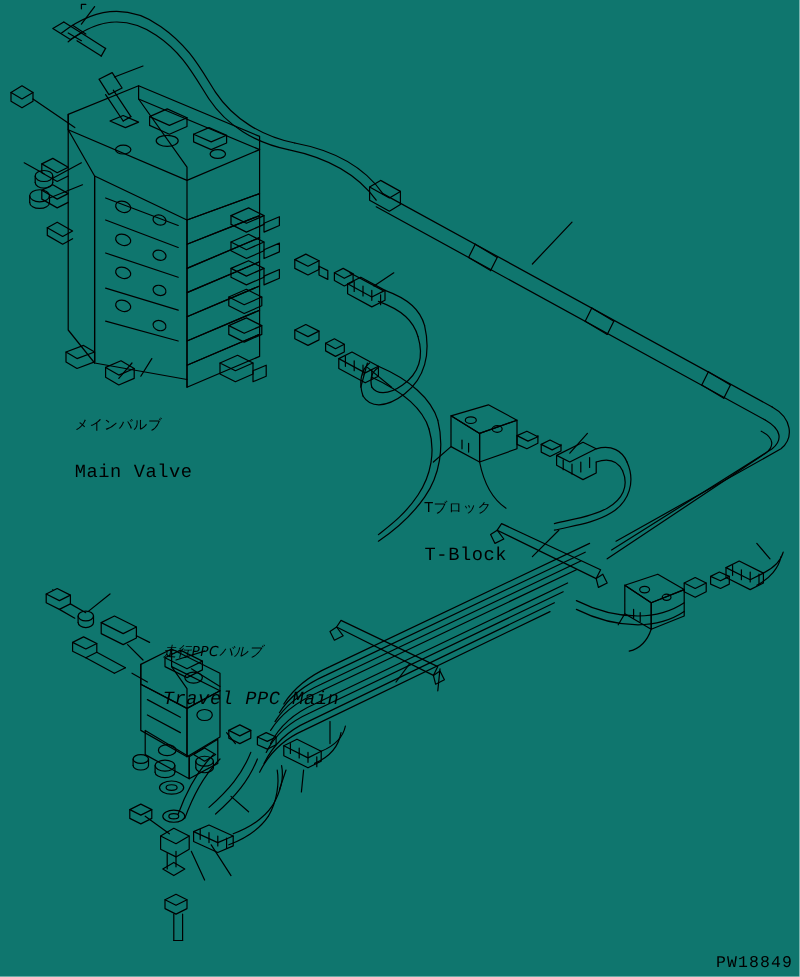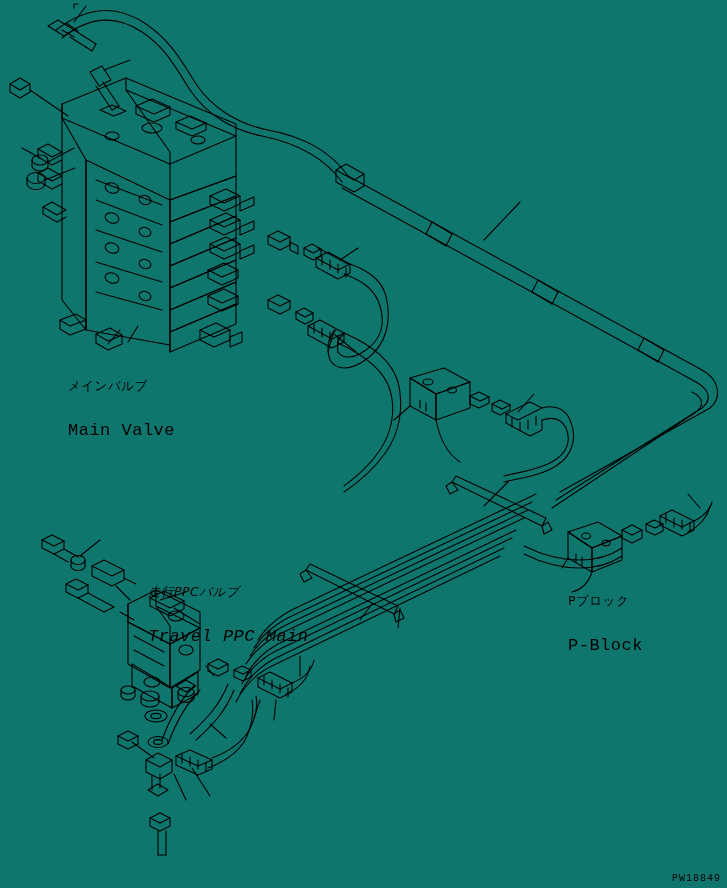--- a/index.html
+++ b/index.html
@@ -43,21 +43,21 @@
     display: block;
     font-family: "Liberation Mono", monospace;
     font-size: 17px;
     letter-spacing: 0.5px;
   }
   #part-number {
     position: absolute;
     right: 6px;
     bottom: 4px;
     font-family: "Liberation Mono", monospace;
-    font-size: 10px;
+    font-size: 15px;
     letter-spacing: 1px;
     color: #000000;
   }
 </style>
 </head>
 <body>
 
 <div id="page">
 
   <svg id="diagram-svg" viewBox="0 0 727 888">
@@ -494,26 +494,26 @@
       <path d="M121 696 a7 4 0 0 0 14 0"></path>
 
     </g>
   </svg>
 
   <div class="label" style="left:68px; top:348px;">
     <span class="jp">メインバルブ</span>
     <span class="en">Main Valve</span>
   </div>
 
+  <div class="label" style="left:386px; top:423px;">
+    <span class="jp">Tブロック</span>
+    <span class="en">T-Block</span>
+  </div>
 
   <div class="label" style="left:148px; top:554px;font-style:italic;">
     <span class="jp">走行PPCバルブ</span>
     <span class="en">Travel PPC Main</span>
   </div>
 
-  <div class="label" style="left:568px; top:563px;">
-    <span class="jp">Pブロック</span>
-    <span class="en">P-Block</span>
-  </div>
 
   <div id="part-number">PW18849</div>
 
 </div>
 
 </body></html>

